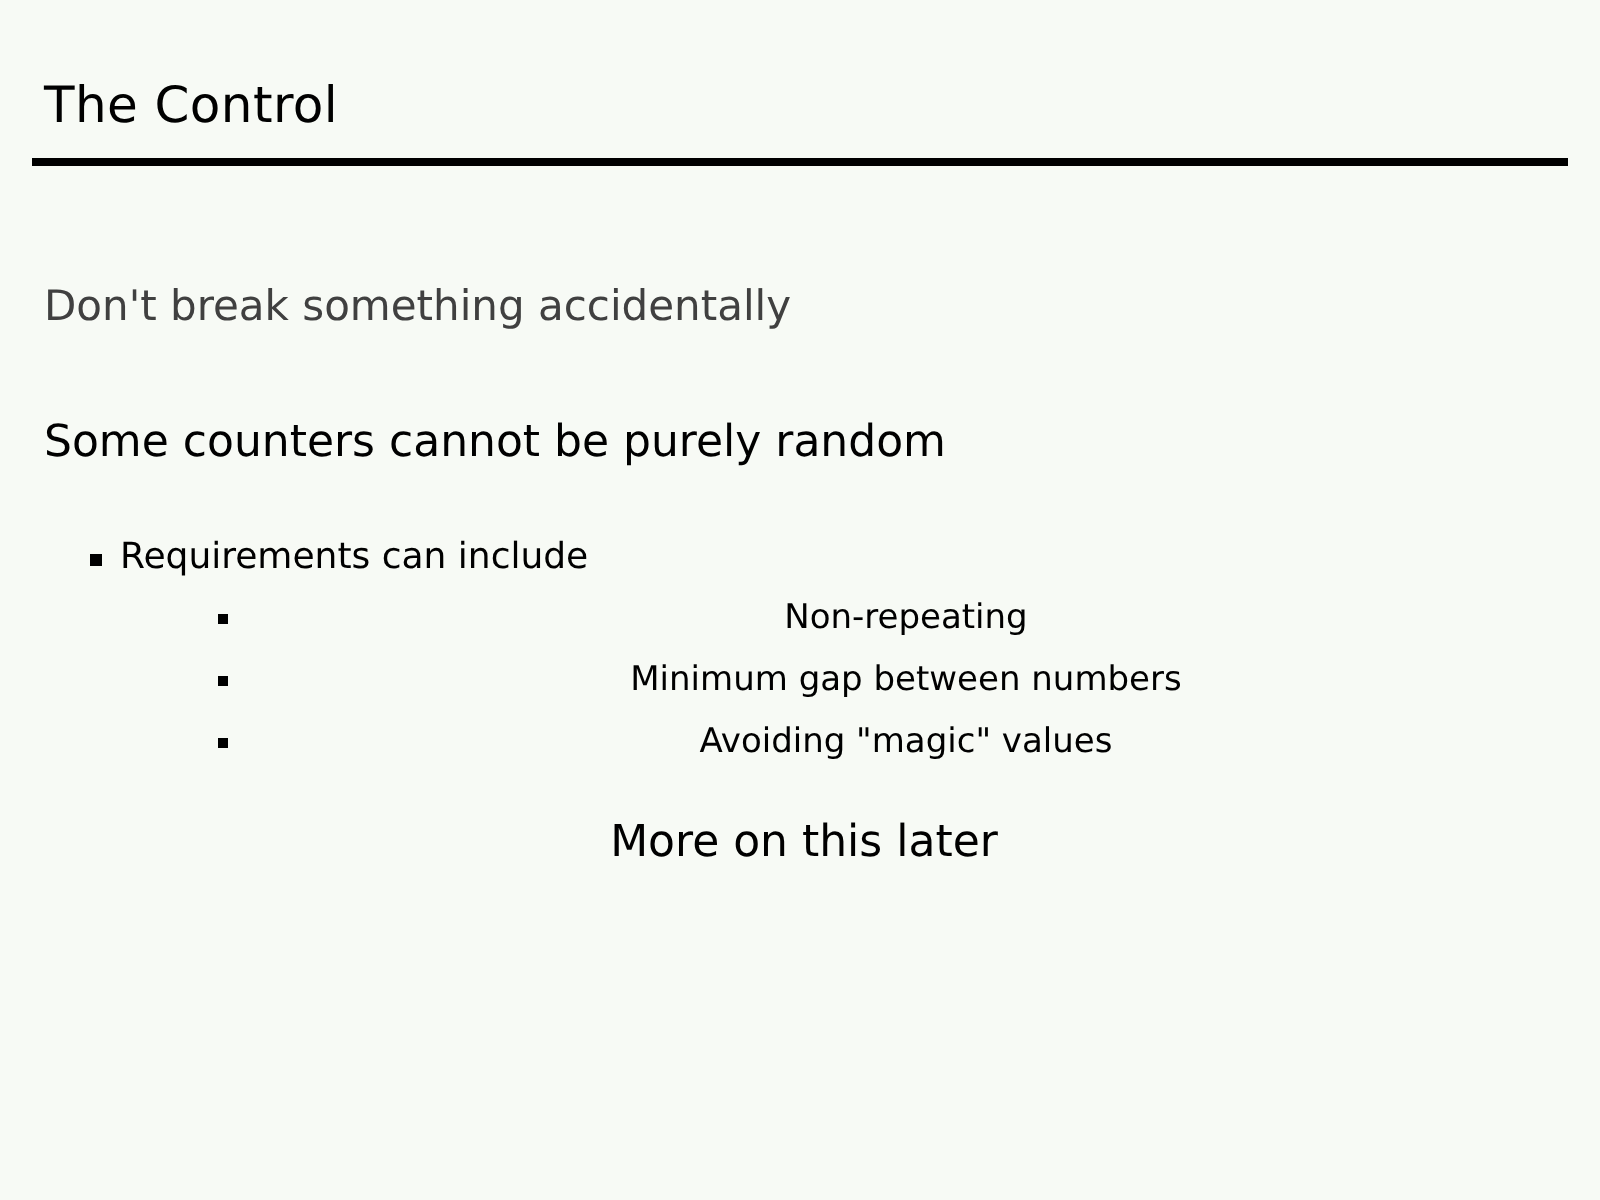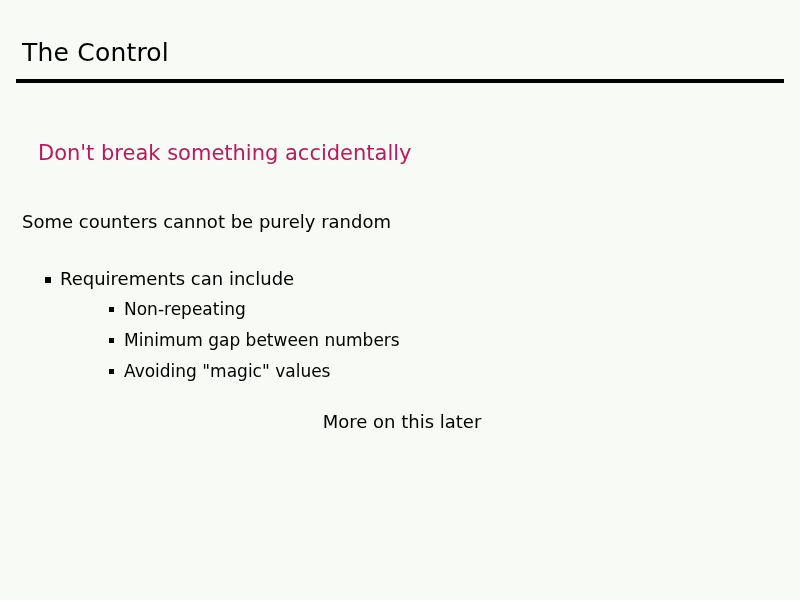--- a/index.html
+++ b/index.html
@@ -38,27 +38,27 @@
     height: 4px;
     background: #000000;
   }
   .content {
     position: absolute;
     left: 22px;
     top: 140px;
     width: 760px;
   }
   .headline {
-    color: #be185d;
+    color: #404040;
     font-size: 21px;
     line-height: 26px;
-    margin: 0 0 0 16px;
+    margin: 0 0 0 0;
   }
   .para {
-    font-size: 18px;
+    font-size: 22px;
     line-height: 22px;
     color: #000000;
     margin: 0;
   }
   .para-1 { margin-top: 45px; }
   .para-2 { margin-top: 29px; text-align: center; }
   .bullet-list {
     list-style: none;
     margin: 34px 0 0 0;
     padding: 0;
@@ -75,20 +75,21 @@
     left: 23px;
     top: 10px;
     width: 6px;
     height: 6px;
     background: #000000;
   }
   .sub-list {
     list-style: none;
     margin: 8px 0 0 0;
     padding: 0;
+    text-align: center;
   }
   .bullet-l2 {
     position: relative;
     font-size: 17px;
     line-height: 22px;
     padding-left: 64px;
     margin-bottom: 9px;
   }
   .bullet-l2 > .sq {
     position: absolute;

